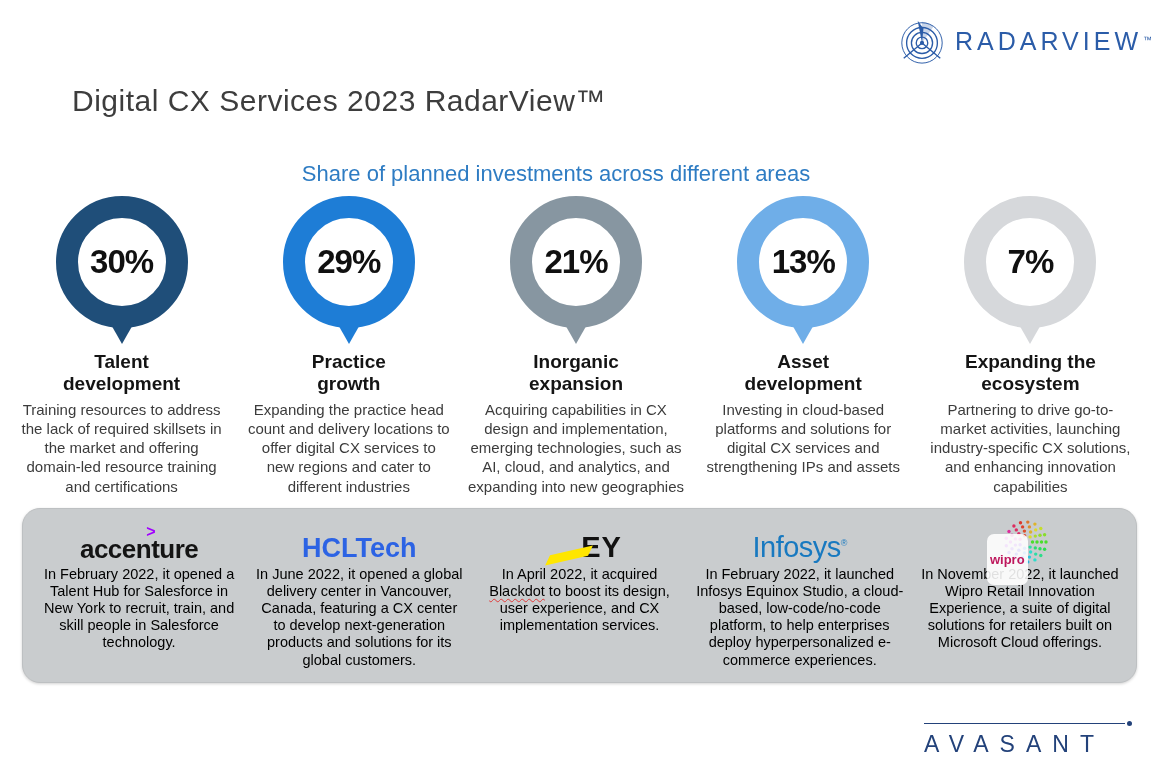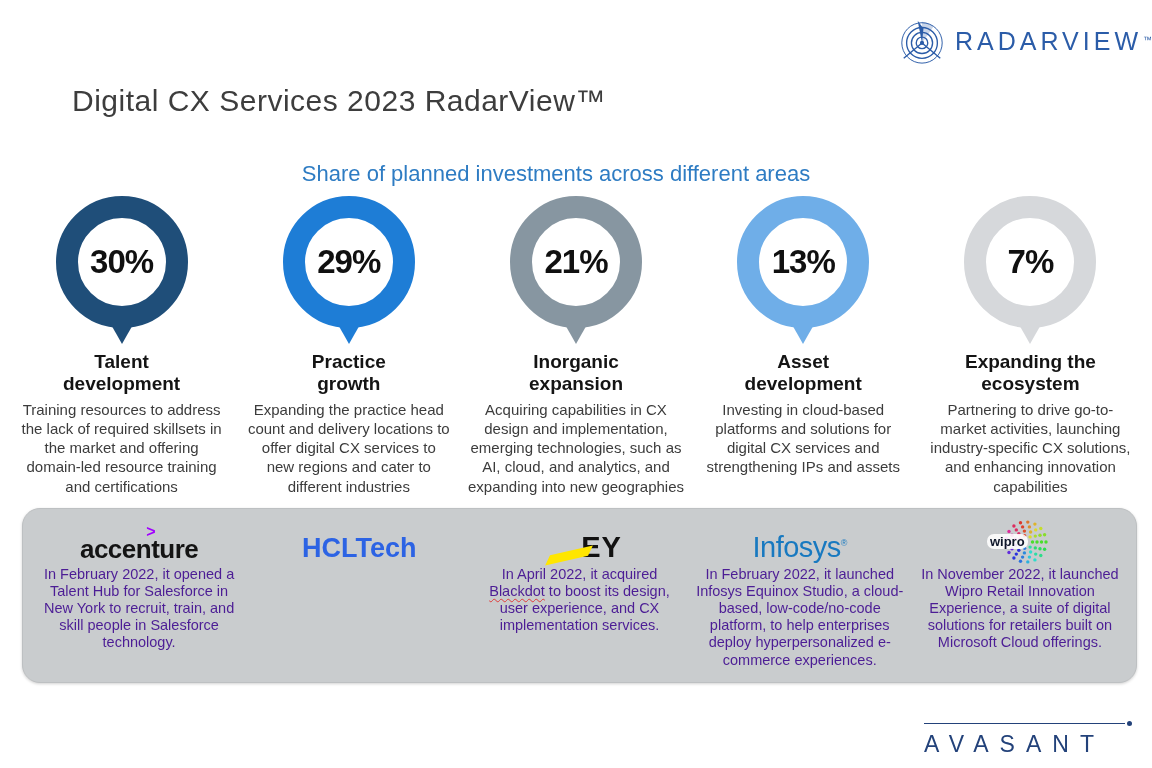--- a/index.html
+++ b/index.html
@@ -28,35 +28,35 @@
              border-right:13px solid transparent; border-top:23px solid #999; }
   .area-title { margin-top:7px; font-size:19px; line-height:1.18; font-weight:bold; color:#141414; }
   .area-desc { margin:4px auto 0; max-width:205px; font-size:15px; line-height:1.28; color:#3c3c3c; }
 
   
   .panel { position:absolute; top:508px; left:22px; right:15px; height:175px; background:#C9CCCE;
            border:1px solid #bdc0c2; border-radius:18px; box-shadow:0 1px 3px rgba(0,0,0,.18);
            display:flex; padding:6px 6px 8px; }
   .company { flex:1; text-align:center; padding:0 6px; }
   .logo-zone { height:47px; display:flex; flex-direction:column; align-items:center; justify-content:flex-end; }
-  .company-text { margin:4px auto 0; max-width:212px; font-size:14.5px; line-height:1.18; color:#4c1d95; }
+  .company-text { margin:4px auto 0; max-width:212px; font-size:14.5px; line-height:1.18; color:#000000; }
 
   .acc-logo { position:relative; font-size:26px; font-weight:bold; color:#141414; letter-spacing:-0.5px; line-height:1; }
   .acc-gt { position:absolute; top:-12px; left:56%; color:#A100FF; font-size:16px; font-weight:bold; }
   .hcl-logo { font-size:27px; font-weight:bold; color:#2C63E4; line-height:1; }
   .ey-logo { display:flex; flex-direction:row; align-items:flex-end; line-height:1; }
   .ey-beam { width:44px; height:9px; background:#FFE600; transform:rotate(-13deg) skewX(-38deg);
              position:relative; left:10px; margin-bottom:2px; }
   .ey-word { font-size:29px; font-weight:bold; color:#111; letter-spacing:1px; }
   .infy-logo { font-size:29px; color:#1879C0; line-height:1; letter-spacing:-0.5px; }
   .infy-reg { font-size:9px; vertical-align:super; color:#1879C0; }
   .wipro-logo { position:relative; width:66px; height:54px; }
   .wipro-dots { position:absolute; right:0; top:0; width:54px; height:54px; }
-  .wipro-word { position:absolute; left:0; top:19px; font-size:13px; font-weight:bold; color:#0f172a;
-                background:rgba(255,255,255,.88); border-radius:7px; padding:0 3px; }
+  .wipro-word { position:absolute; left:0; top:19px; font-size:13px; font-weight:bold; color:#be185d;
+                background:rgba(255,255,255,.88); border-radius:7px; padding:18px 3px; }
   .wavy { text-decoration:underline; text-decoration-style:wavy; text-decoration-color:#E03A3A;
           text-decoration-thickness:1px; text-underline-offset:2px; }
 
   
   .avasant { position:absolute; right:20px; bottom:10px; width:208px; }
   .avasant-line { display:flex; align-items:center; }
   .avasant-rule { flex:1; border-top:1.6px solid #23427A; }
   .avasant-dot { width:5px; height:5px; border-radius:50%; background:#23427A; margin-left:2px; }
   .avasant-word { margin-top:5px; text-align:left; font-size:23px; letter-spacing:11px; margin-right:-11px;
                   color:#23427A; white-space:nowrap; }
@@ -156,20 +156,21 @@
           <span>accenture</span>
         </div>
       </div>
       <p class="company-text">In February 2022, it opened a Talent Hub for Salesforce in New York to recruit, train, and skill people in Salesforce technology.</p>
     </div>
 
     <div class="company">
       <div class="logo-zone">
         <div class="hcl-logo">HCLTech</div>
       </div>
+      <p class="company-text">In June 2022, it opened a global delivery center in Vancouver, Canada, featuring a CX center to develop next-generation products and solutions for its global customers.</p>
     </div>
 
     <div class="company">
       <div class="logo-zone">
         <div class="ey-logo">
           <div class="ey-beam"></div>
           <span class="ey-word">EY</span>
         </div>
       </div>
       <p class="company-text"><span>In April 2022, it acquired </span><span class="wavy">Blackdot</span><span> to boost its design, user experience, and CX implementation services.</span></p>

